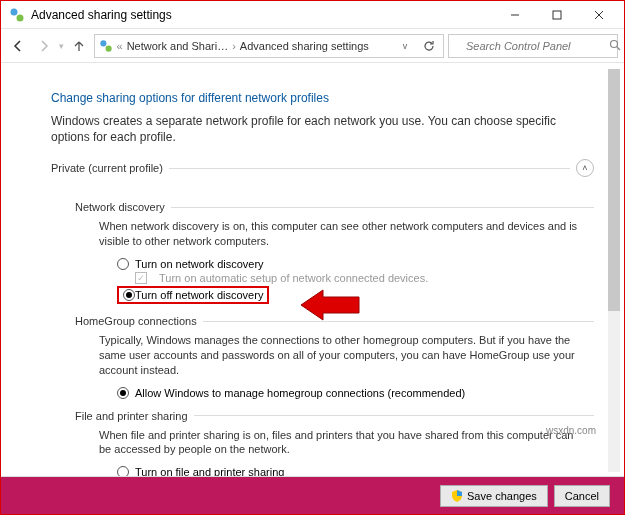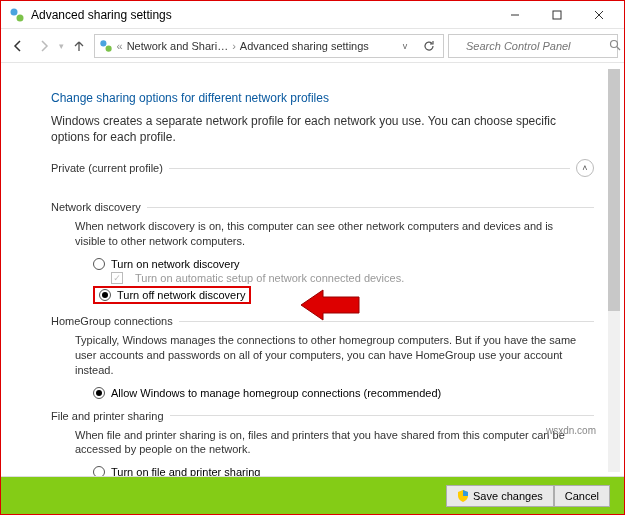--- a/index.html
+++ b/index.html
@@ -93,20 +93,21 @@
   color: #333;
   margin-bottom: 24px;
 }
 .collapser .line { flex:1; border-top:1px solid #ddd; margin: 0 6px; }
 .collapse-btn {
   width: 18px; height: 18px; border:1px solid #bbb; border-radius:50%;
   display:flex; align-items:center; justify-content:center; cursor:pointer;
   font-size: 9px; color:#555; background:#fff;
 }
 .subsection {
+  margin-left: 24px;
   margin-bottom: 10px;
 }
 .sub-header {
   display:flex; align-items:center; font-size:11px; color:#333; margin-bottom:6px;
 }
 .sub-header .line { flex:1; border-top:1px solid #ddd; margin-left:6px; }
 .sub-desc {
   font-size: 11px; color:#333; margin: 0 10px 8px 24px; line-height:1.35;
 }
 .radios { margin-left: 42px; }
@@ -118,37 +119,37 @@
   width:12px; height:12px; border:1px solid #555; border-radius:50%;
   display:inline-flex; align-items:center; justify-content:center; cursor:pointer;
   background:#fff;
 }
 .radio.checked::after { content:""; width:6px; height:6px; background:#000; border-radius:50%; }
 .checkbox {
   width:12px; height:12px; border:1px solid #bbb; display:inline-flex; align-items:center; justify-content:center;
   font-size:9px; color:#bbb; margin-left:18px; margin-right:6px;
 }
 .highlight-box {
-  display:inline-flex; align-items:center; gap:6px;
+  display:inline-flex; align-items:center; 
   border: 2px solid #d00;
   padding: 1px 4px;
 }
 .red-arrow {
   position: absolute;
   left: 300px;
   top: 225px;
   pointer-events: none;
 }
 .footer {
   position:absolute; bottom:0; left:0; right:0;
   height: 38px;
   border-top:1px solid #ddd;
-  background:#84cc16;
+  background:#be185d;
   display:flex; align-items:center; justify-content:flex-end;
-  padding: 0 14px; 
+  padding: 0 14px; gap:6px;
 }
 .btn {
   height: 22px; padding: 0 10px; font-size:11px;
   border:1px solid #adadad; background:#e9e9e9; cursor:pointer;
   display:flex; align-items:center; gap:4px;
 }
 .shield { width:12px; height:12px; }
 .watermark { position:absolute; bottom:42px; right:28px; font-size:10px; color:#888; }
 </style>
 </head>

